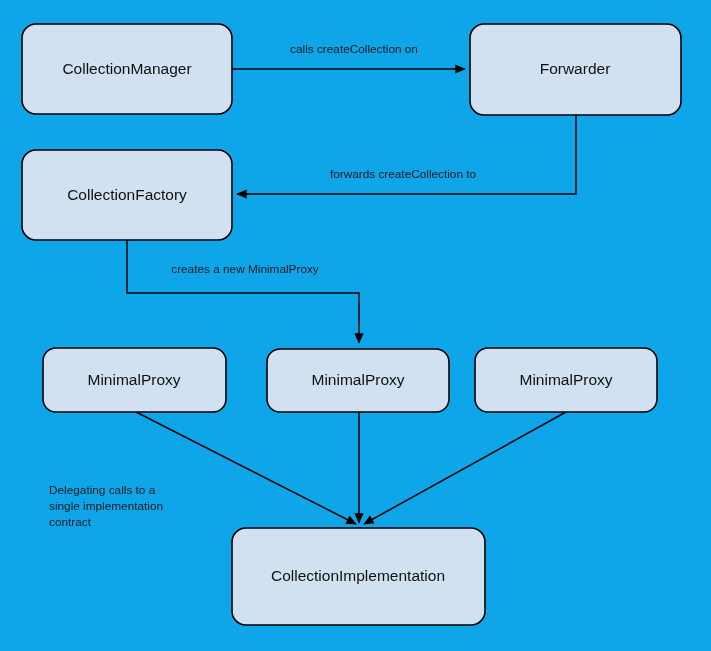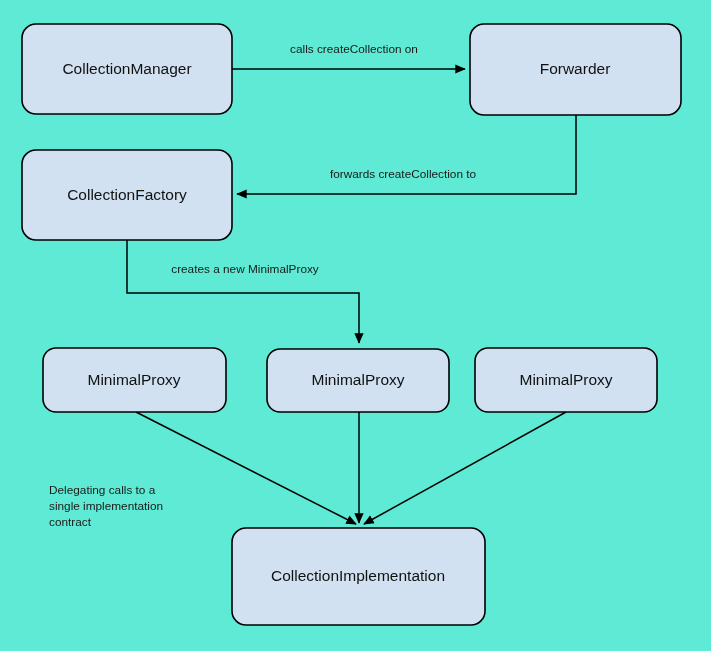--- a/index.html
+++ b/index.html
@@ -4,21 +4,21 @@
 <style>
   html, body {
     margin: 0;
     padding: 0;
     background: #ffffff;
   }
   #diagram-root {
     position: relative;
     width: 711px;
     height: 651px;
-    background: #5eead4;
+    background: #0ea5e9;
     font-family: "Liberation Sans", sans-serif;
     overflow: hidden;
   }
   svg#diagram-canvas {
     position: absolute;
     top: 0;
     left: 0;
     width: 711px;
     height: 651px;
     display: block;

